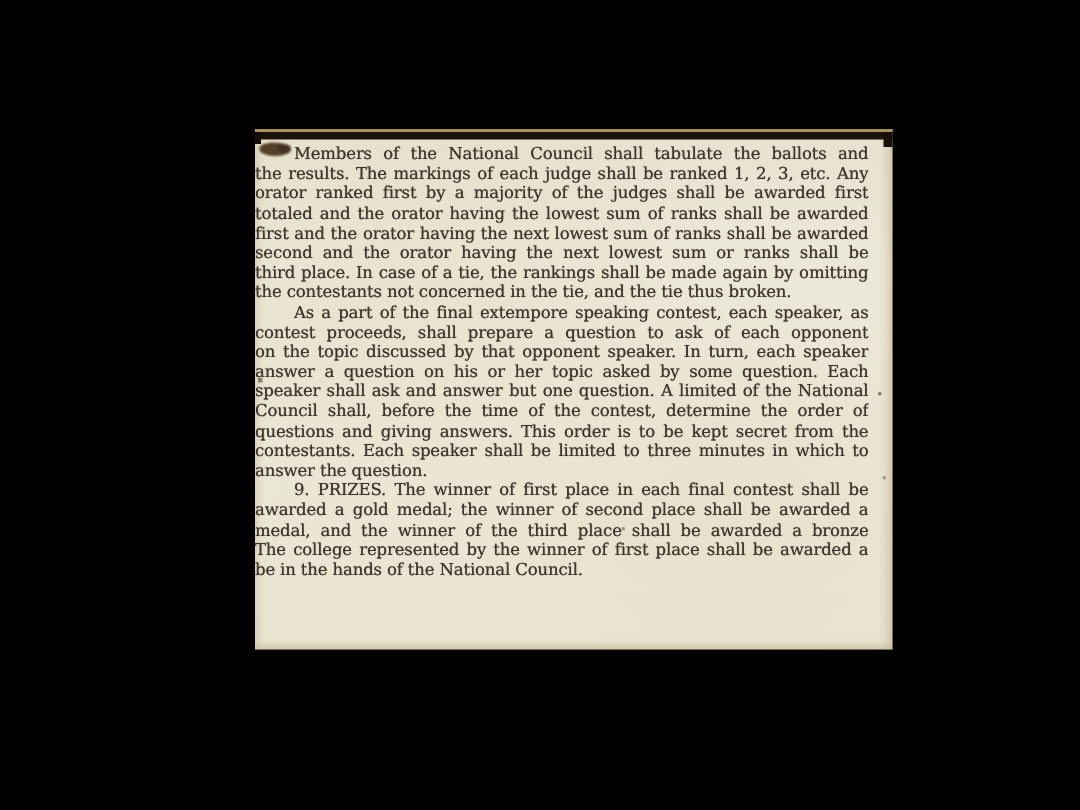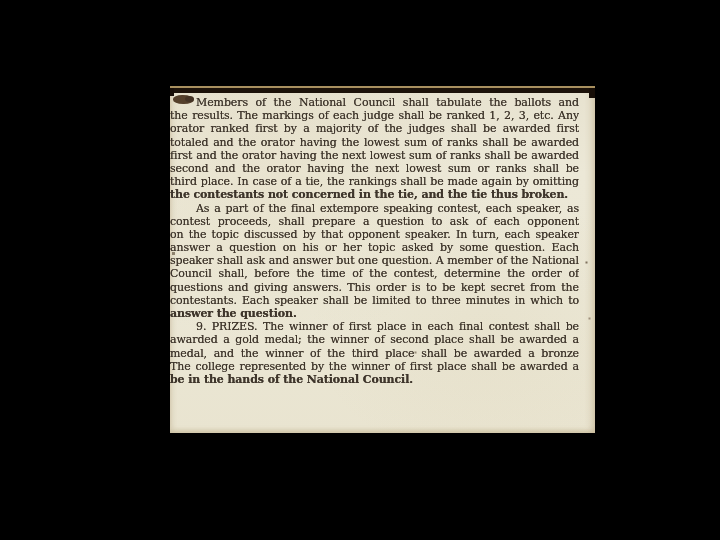--- a/index.html
+++ b/index.html
@@ -104,21 +104,20 @@
     overflow: hidden;
     text-align: justify;
     text-align-last: justify;
     text-justify: inter-word;
   }
   .line.indent {
     padding-left: 26px;
   }
   .line.last {
     text-align-last: left;
-    font-weight: bold;
   }
 </style>
 </head>
 <body>
 
 <div class="stage">
   <div class="paper">
     <div class="top-edge"></div>
     <div class="top-bar"></div>
     <div class="smudge"></div>
@@ -130,21 +129,21 @@
       <div class="line">totaled and the orator having the lowest sum of ranks shall be awarded</div>
       <div class="line">first and the orator having the next lowest sum of ranks shall be awarded</div>
       <div class="line">second and the orator having the next lowest sum or ranks shall be awarded</div>
       <div class="line">third place. In case of a tie, the rankings shall be made again by omitting</div>
       <div class="line last">the contestants not concerned in the tie, and the tie thus broken.</div>
 
       <div class="line indent">As a part of the final extempore speaking contest, each speaker, as the</div>
       <div class="line">contest proceeds, shall prepare a question to ask of each opponent speaker</div>
       <div class="line">on the topic discussed by that opponent speaker. In turn, each speaker shall</div>
       <div class="line">answer a question on his or her topic asked by some question. Each</div>
-      <div class="line">speaker shall ask and answer but one question. A member of the National</div>
+      <div class="line">speaker shall ask and answer but one question. A limited of the National</div>
       <div class="line">Council shall, before the time of the contest, determine the order of asking</div>
       <div class="line">questions and giving answers. This order is to be kept secret from the</div>
       <div class="line">contestants. Each speaker shall be limited to three minutes in which to</div>
       <div class="line last">answer the question.</div>
 
       <div class="line indent">9. PRIZES. The winner of first place in each final contest shall be</div>
       <div class="line">awarded a gold medal; the winner of second place shall be awarded a silver</div>
       <div class="line">medal, and the winner of the third place shall be awarded a bronze medal.</div>
       <div class="line">The college represented by the winner of first place shall be awarded a silver</div>
 

